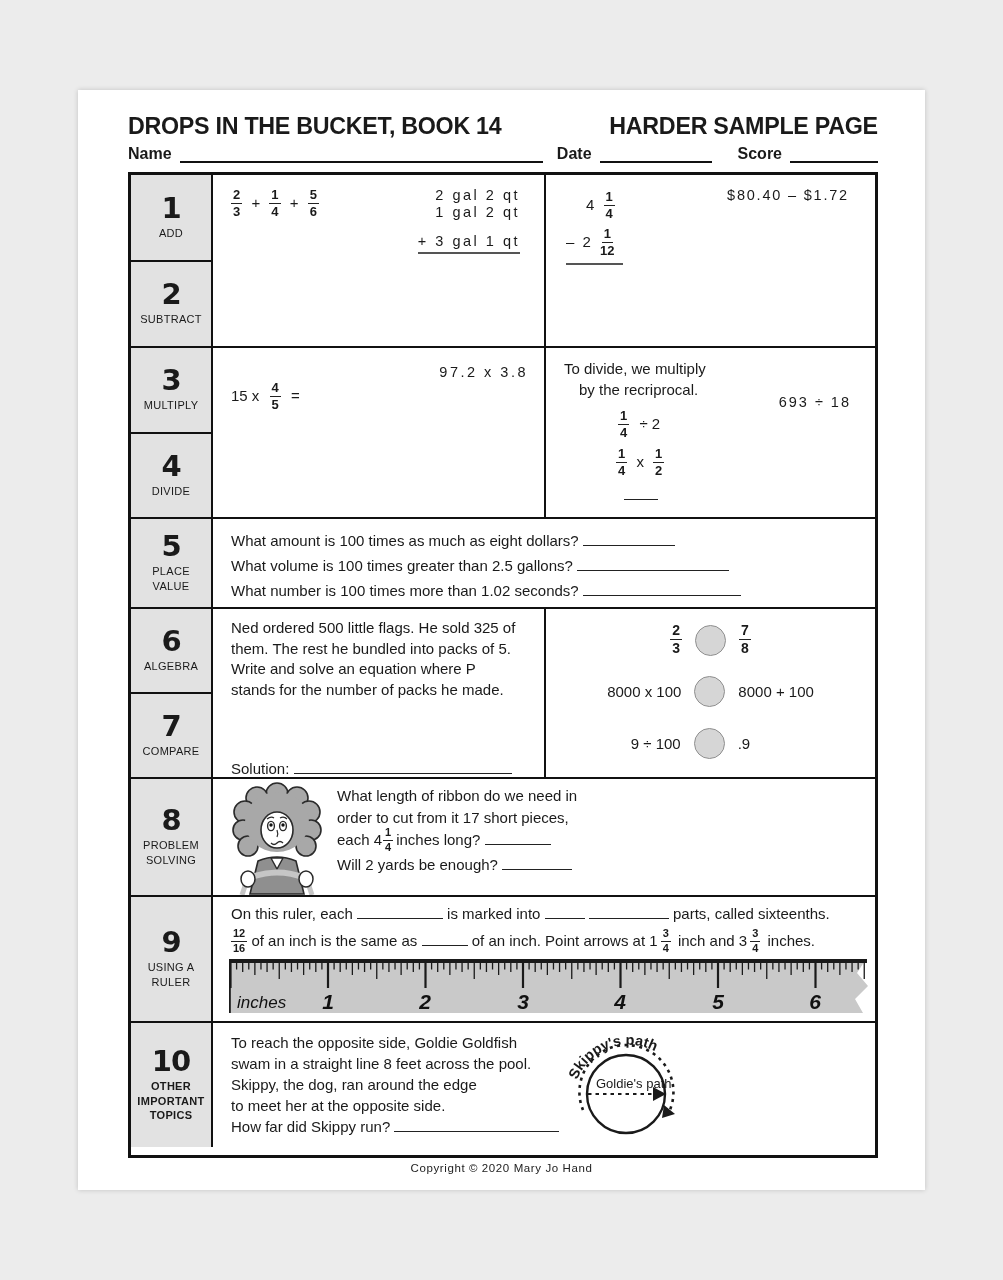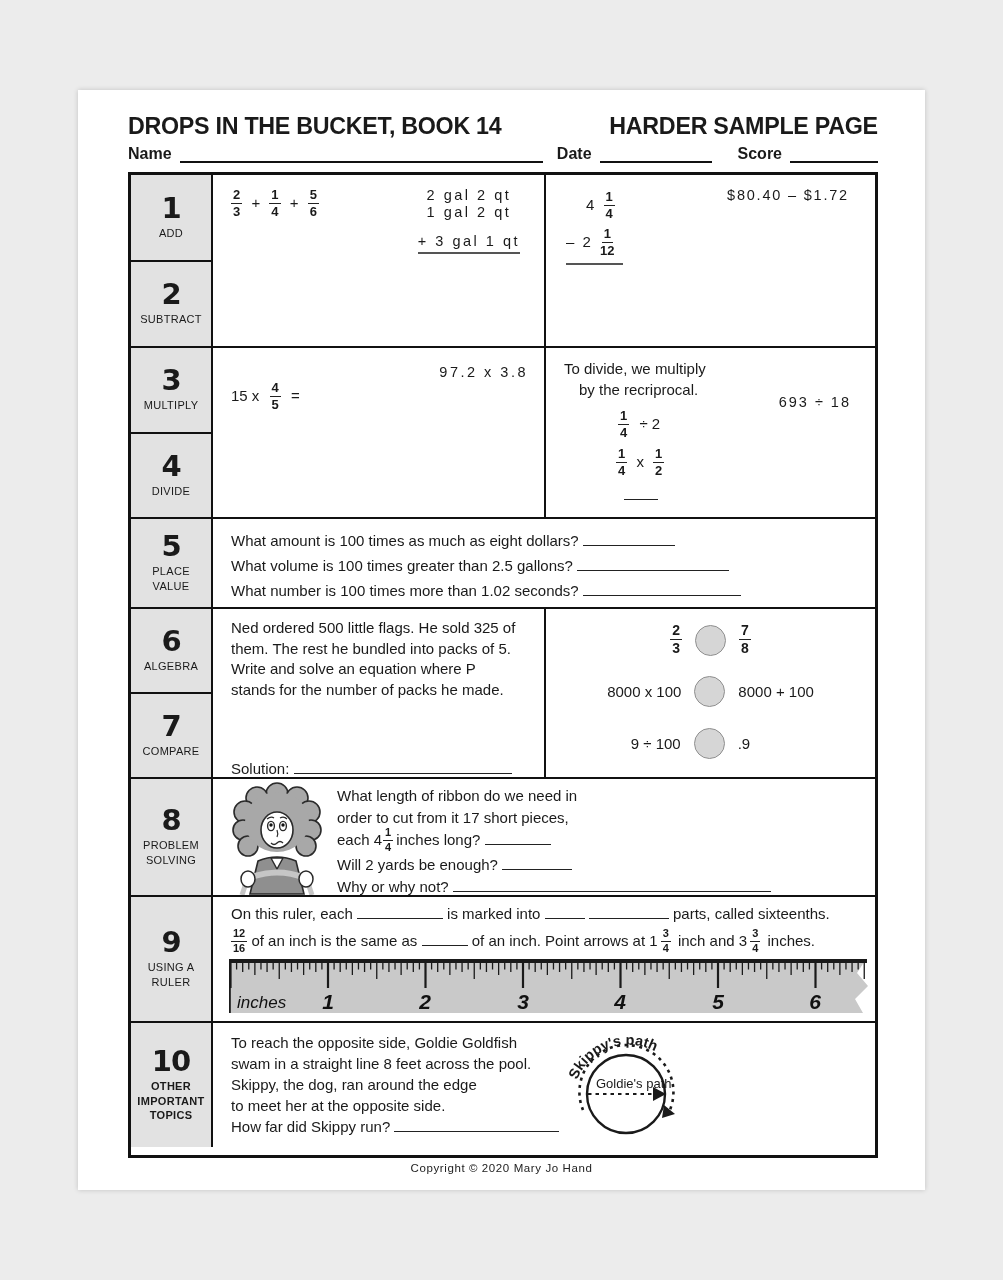--- a/index.html
+++ b/index.html
@@ -36,21 +36,21 @@
   .frac { display:inline-flex; flex-direction:column; align-items:center; vertical-align:middle; line-height:1; font-weight:bold; font-size:13px; position:relative; top:-1px; }
   .frac .fn { border-bottom:1.6px solid #222; padding:0 2px 1.5px; }
   .frac .fd { padding-top:1.5px; }
   .frac.sm { font-size:11px; }
   .blank { display:inline-block; border-bottom:1.7px solid #222; height:14px; vertical-align:baseline; }
   .abs { position:absolute; white-space:nowrap; }
   .math { letter-spacing:2.5px; font-size:14.5px; }
   .txt { font-size:15px; }
 
   
-  .galblock { text-align:center; font-size:14.5px; letter-spacing:2.5px; line-height:17px; }
+  .galblock { text-align:right; font-size:14.5px; letter-spacing:2.5px; line-height:17px; }
   .galblock div:last-child { border-bottom:2px solid #555; padding-bottom:2px;margin-top:12px; }
   .vsub { font-size:15px; }
   .vsub .l1 { padding-left:20px; }
   .vsub .l2 { border-bottom:2px solid #555; padding:3px 8px 5px 0; margin-top:4px; }
 
   
   .cmp-row { position:absolute; left:0; width:100%; display:flex; align-items:center; justify-content:center; gap:13px; font-size:15px; }
   .cmp-circle { width:31px; height:31px; border-radius:50%; background:#d6d6d6; border:1.5px solid #8f8f8f; flex:0 0 31px; }
 
   
@@ -287,21 +287,20 @@
             <ellipse cx="79" cy="97" rx="7" ry="8" fill="#fff" stroke="#2a2a2a" stroke-width="1.5"></ellipse>
           </svg>
           <div class="abs" style="left:124px; top:6px; font-size:15px; line-height:21.5px;">
             <div>What length of ribbon do we need in</div>
             <div>order to cut from it 17 short pieces,</div>
             <div><span>each 4</span><span class="frac sm" style="margin:0 3px 0 1px;">
                   <span class="fn">1</span>
                   <span class="fd">4</span>
                 </span><span>inches long?</span> <span class="blank" style="width:66px;"></span></div>
             <div><span>Will 2 yards be enough?</span> <span class="blank" style="width:70px;"></span></div>
-            <div><span>Why or why not?</span> <span class="blank" style="width:318px;"></span></div>
           </div>
         </div>
       </div>
     </div>
 
     <div class="srow rF">
       <div class="sidebar">
         <div class="scell">
           <div class="snum">9</div>
           <div class="slab" style="max-width:58px;">USING A RULER</div>

